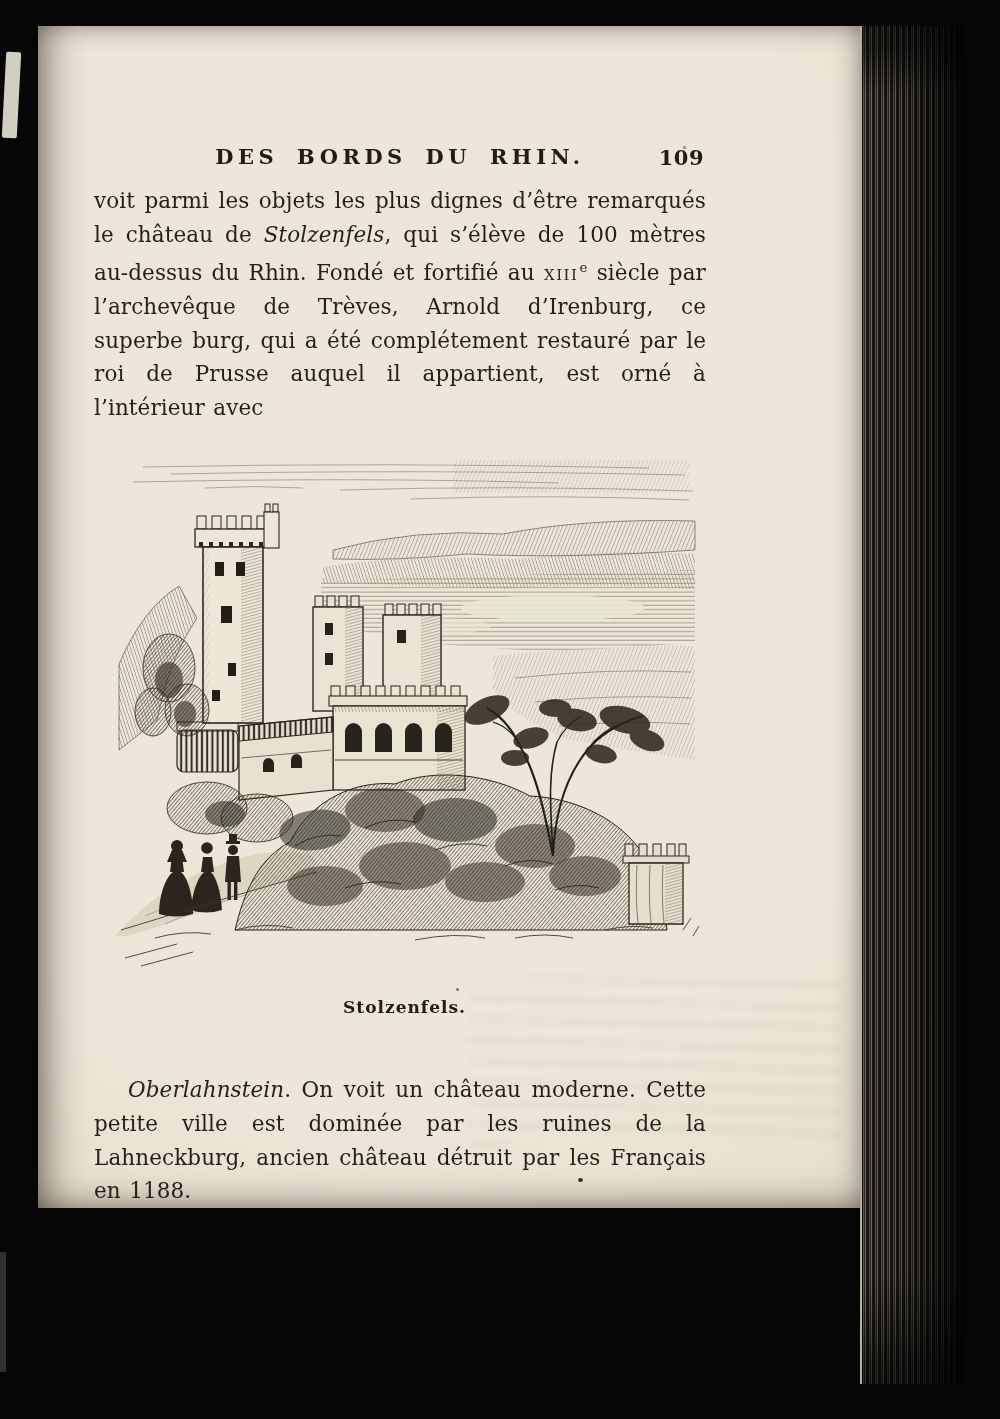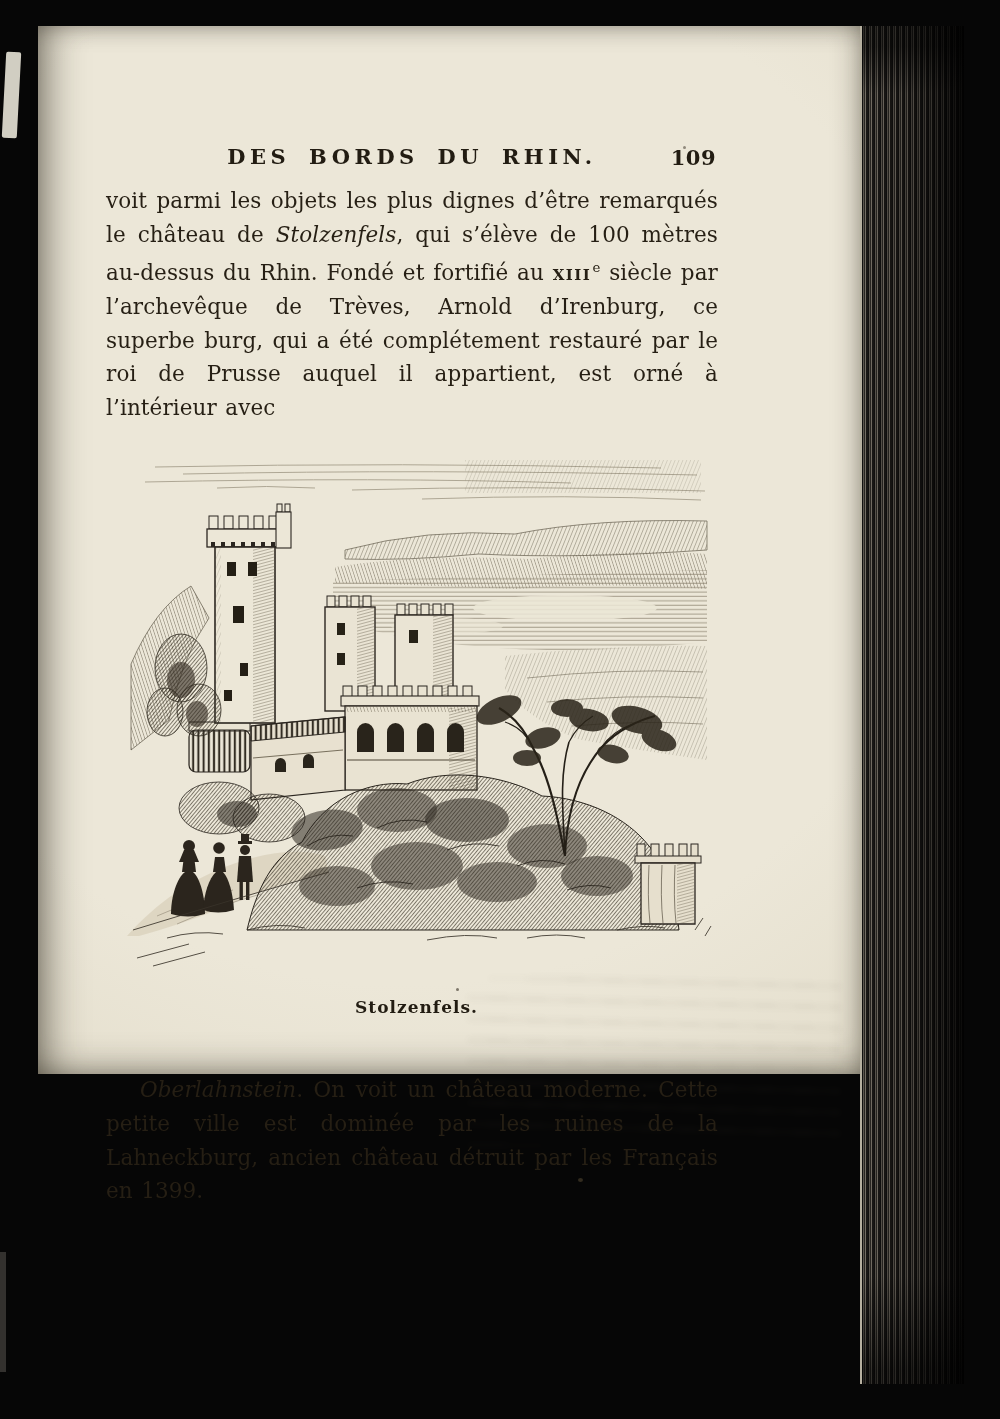--- a/index.html
+++ b/index.html
@@ -11,29 +11,28 @@
   }
   .sliver-top {
     position:absolute; left:4px; top:52px; width:15px; height:86px;
     background:#e3dfd2; transform:rotate(3deg); border-radius:2px; opacity:.92;
   }
   .sliver-bottom {
     position:absolute; left:0; top:1252px; width:6px; height:120px;
     background:#6a675f; opacity:.45;
   }
   .page {
-    position:absolute; left:38px; top:26px; width:822px; height:1048px;
+    position:absolute; left:38px; top:26px; width:822px; height:1182px;
     background: radial-gradient(ellipse 120% 90% at 45% 42%, #ece7d8 55%, #e3ddcb 82%, #d5ceb9 100%);
     box-shadow:
       inset 28px 0 40px -22px rgba(35,30,20,.62),
       inset -18px 0 30px -20px rgba(35,30,20,.45),
       inset 0 -26px 36px -24px rgba(35,30,20,.42),
       inset 0 18px 26px -20px rgba(35,30,20,.35);
     color:#241e14;
-    padding-left:12px;
   }
   .bleed {
     position:absolute; left:430px; top:952px; width:372px; height:168px;
     background: repeating-linear-gradient(1.5deg, rgba(84,78,62,.55) 0 2.5px, rgba(84,78,62,0) 2.5px 21px);
     filter: blur(3px); opacity:.22; z-index:0;
   }
   .speck { position:absolute; background:#332c1f; border-radius:50%; z-index:2; }
   .speck.s1 { left:540px; top:1152px; width:5px; height:4px; }
   .speck.s2 { left:418px; top:962px;  width:3px; height:3px; opacity:.6; }
   .speck.s3 { left:645px; top:120px;  width:3px; height:3px; opacity:.5; }
@@ -46,21 +45,21 @@
   .pagenum {
     position:absolute; right:2px; top:1px;
     font-weight:700; font-size:21px; letter-spacing:.5px; word-spacing:normal;
   }
   .bodytext {
     font-size:21.5px; line-height:33.6px; text-align:justify;
     letter-spacing:.1px; word-spacing:1.5px; color:#261f14;
   }
   .first { margin-top:10px; }
   .it { font-style:italic; }
-  .sc { font-variant:small-caps; letter-spacing:1.5px;font-weight:bold; }
+  .sc { font-variant:small-caps; letter-spacing:1.5px; }
   .sup { font-size:.62em; vertical-align:super; margin-left:1px; }
   .figure { margin:34px 0 13px -9px; width:630px; }
   .figure svg { display:block; }
   .caption {
     margin:24px 0 56px 9px; text-align:center;
     font-size:17px; font-weight:700; letter-spacing:1px; color:#221c12;
   }
   .para3 { text-indent:34px; }
   .fore-edge {
     position:absolute; left:860px; top:26px; width:104px; height:1358px;
@@ -330,19 +329,19 @@
             <path d="M598,472 l8,-12"></path>
             <path d="M608,478 l6,-10"></path>
             <path d="M40,500 L92,486"></path>
             <path d="M56,508 L108,494"></path>
           </g>
         </svg>
         <figcaption class="caption">Stolzenfels.</figcaption>
       </figure>
 
 
-      <p class="bodytext para3"><span class="it">Oberlahnstein</span><span>. On voit un château moderne. Cette petite ville est dominée par les ruines de la Lahneckburg, ancien château détruit par les Français en 1399.</span></p>
+      <p class="bodytext para3"><span class="it">Oberlahnstein</span><span>. On voit un château moderne. Cette petite ville est dominée par les ruines de la Lahneckburg, ancien château détruit par les Français en 1188.</span></p>
 
     </div>
   </div>
 
   <div class="fore-edge"></div>
 </div>
 
 </body></html>

